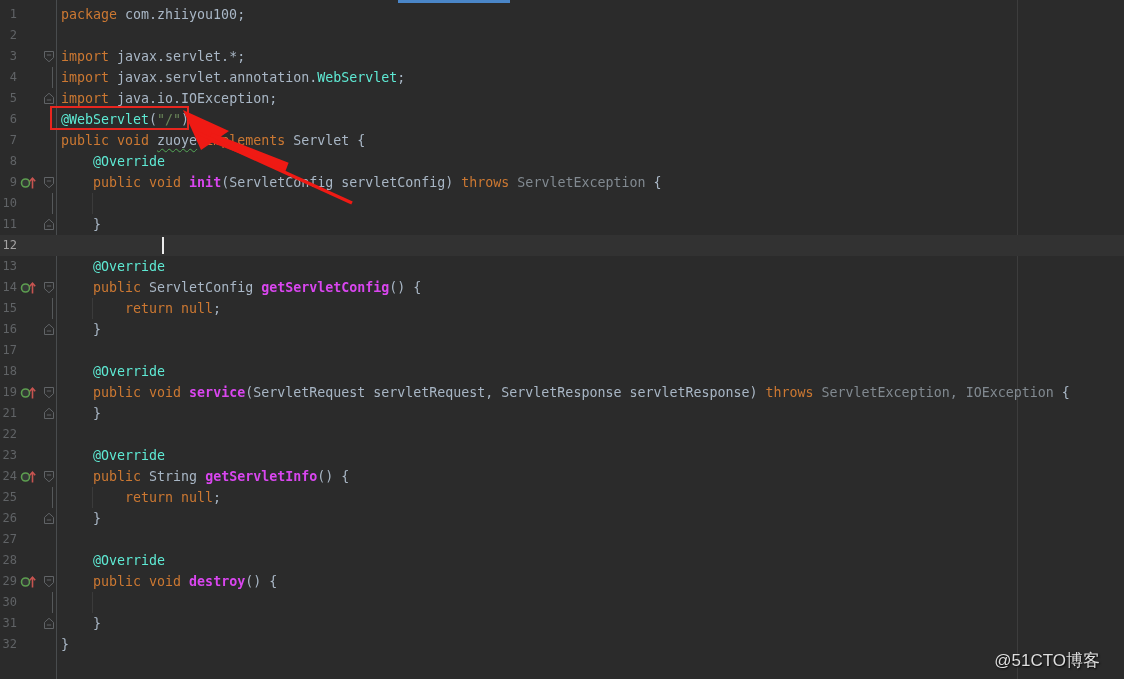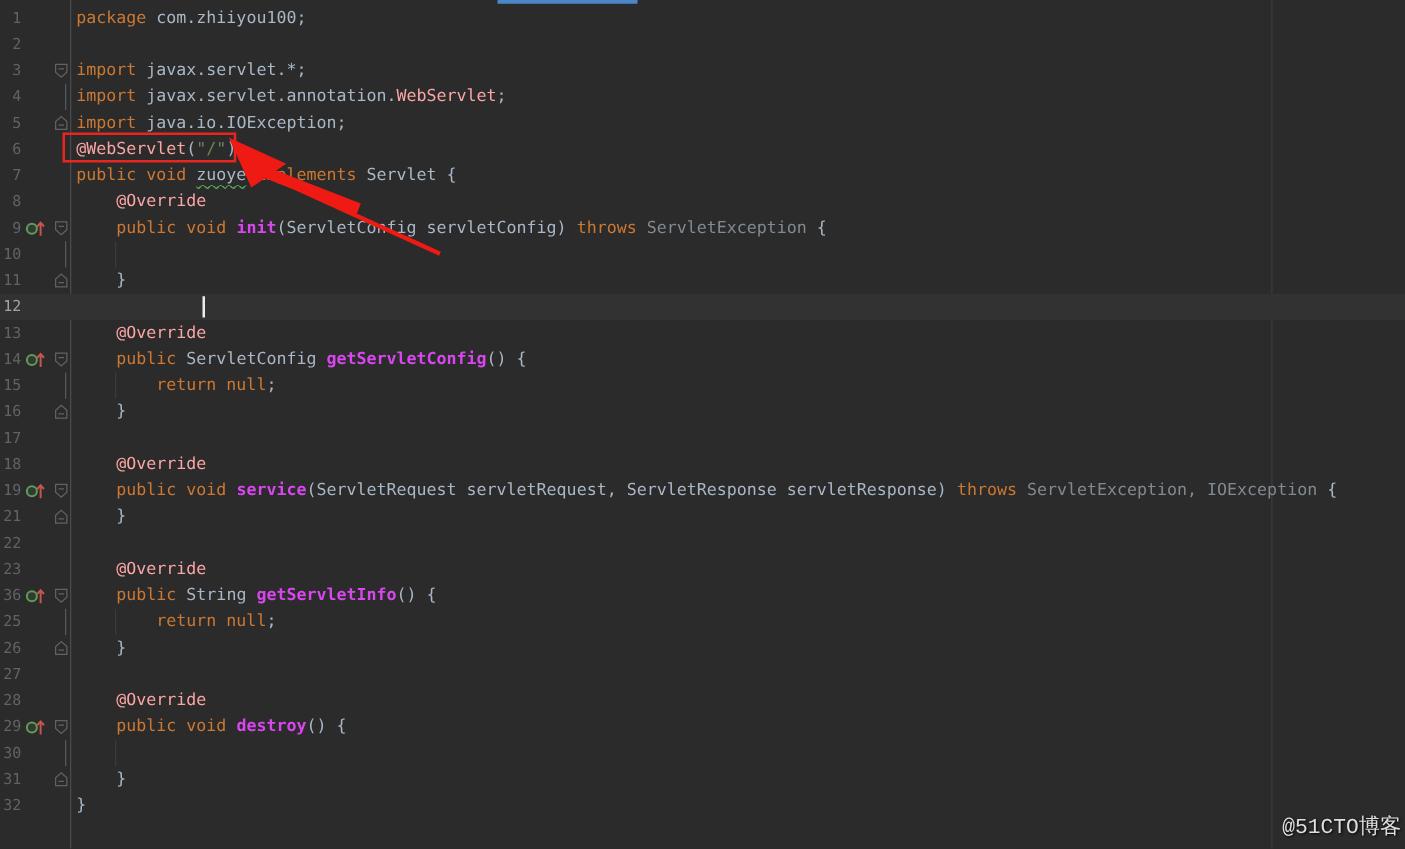--- a/index.html
+++ b/index.html
@@ -12,31 +12,31 @@
   .row{position:relative;display:flex;height:21px;line-height:21px;font-size:13.3px;white-space:pre;}
   .row.current{background:#323232;gap:34px;}
   .ln{width:15px;padding-left:2px;text-align:right;color:#606366;font-size:12px;flex:none;}
   .row.current .ln{color:#a4a3a3;}
   .gicon{width:22px;flex:none;display:flex;align-items:center;justify-content:center;}
   .gfold{width:20px;flex:none;display:flex;align-items:center;justify-content:center;position:relative;}
   .fold-mid{position:absolute;left:13px;top:0;width:1px;height:21px;background:#55585a;}
   .code{flex:1;position:relative;padding-left:2px;color:#a9b7c6;}
   .tok-kw{color:#cc7832;}
   .tok-def{color:#a9b7c6;}
-  .tok-ann{color:#fca5a5;}
+  .tok-ann{color:#5eead4;}
   .tok-str{color:#6a8759;}
   .tok-meth{color:#d946ef;font-weight:bold;}
   .tok-dim{color:#828a91;}
   .tok-typo{color:#a9b7c6;text-decoration:underline wavy #54a857 1px;text-underline-offset:3px;}
   .caret{position:absolute;left:1px;top:2px;width:2px;height:17px;background:#ececec;}
   .ig{position:absolute;left:33px;top:0;width:1px;height:21px;background:#3b3b3b;}
   #annot-box{position:absolute;left:50px;top:106px;width:135px;height:20px;border:2px solid #e8261f;}
   #annot-arrow{position:absolute;left:0;top:0;pointer-events:none;}
-  #watermark{position:absolute;right:3px;bottom:7px;color:#dedede;font-size:17px;
-             font-family:Liberation Mono, monospace;
+  #watermark{position:absolute;right:24px;bottom:7px;color:#dedede;font-size:17px;
+             font-family:Liberation Sans, sans-serif;
              text-shadow:1px 1px 2px rgba(0,0,0,0.9);}
 </style>
 </head>
 <body>
 
 <div id="screen">
   <div id="tab-indicator"></div>
   <div id="margin-guide"></div>
   <div id="gutter-sep"></div>
   <div id="lines">
@@ -91,21 +91,21 @@
           </svg></span><span class="gfold"><svg width="12" height="13" viewBox="0 0 12 13">
             <path d="M1.5 1.5 h9 v6.2 l-4.5 4 l-4.5 -4 z" fill="#2b2b2b" stroke="#606366"></path>
             <line x1="3.8" y1="5" x2="8.2" y2="5" stroke="#606366"></line>
           </svg></span><span class="code"><span class="tok-def">    </span><span class="tok-kw">public void </span><span class="tok-meth">service</span><span class="tok-def">(ServletRequest servletRequest, ServletResponse servletResponse) </span><span class="tok-kw">throws</span><span class="tok-dim"> ServletException, IOException</span><span class="tok-def"> {</span></span></div>
       <div class="row"><span class="ln">21</span><span class="gicon"></span><span class="gfold"><svg width="12" height="13" viewBox="0 0 12 13">
             <path d="M1.5 11.5 h9 v-6.2 l-4.5 -4 l-4.5 4 z" fill="#2b2b2b" stroke="#606366"></path>
             <line x1="3.8" y1="8" x2="8.2" y2="8" stroke="#606366"></line>
           </svg></span><span class="code"><span class="tok-def">    }</span></span></div>
       <div class="row"><span class="ln">22</span><span class="gicon"></span><span class="gfold"></span><span class="code"></span></div>
       <div class="row"><span class="ln">23</span><span class="gicon"></span><span class="gfold"></span><span class="code"><span class="tok-def">    </span><span class="tok-ann">@Override</span></span></div>
-      <div class="row"><span class="ln">36</span><span class="gicon"><svg width="17" height="14" viewBox="0 0 17 14">
+      <div class="row"><span class="ln">24</span><span class="gicon"><svg width="17" height="14" viewBox="0 0 17 14">
             <circle cx="5.5" cy="7" r="4" fill="#343836" stroke="#5d9e50" stroke-width="1.6"></circle>
             <line x1="12.5" y1="12.5" x2="12.5" y2="2.5" stroke="#c75450" stroke-width="1.6"></line>
             <path d="M9.8 5.2 L12.5 2.2 L15.2 5.2" fill="none" stroke="#c75450" stroke-width="1.6"></path>
           </svg></span><span class="gfold"><svg width="12" height="13" viewBox="0 0 12 13">
             <path d="M1.5 1.5 h9 v6.2 l-4.5 4 l-4.5 -4 z" fill="#2b2b2b" stroke="#606366"></path>
             <line x1="3.8" y1="5" x2="8.2" y2="5" stroke="#606366"></line>
           </svg></span><span class="code"><span class="tok-def">    </span><span class="tok-kw">public</span><span class="tok-def"> String </span><span class="tok-meth">getServletInfo</span><span class="tok-def">() {</span></span></div>
       <div class="row"><span class="ln">25</span><span class="gicon"></span><span class="gfold"><span class="fold-mid"></span></span><span class="code"><span class="ig"></span><span class="tok-def">        </span><span class="tok-kw">return null</span><span class="tok-def">;</span></span></div>
       <div class="row"><span class="ln">26</span><span class="gicon"></span><span class="gfold"><svg width="12" height="13" viewBox="0 0 12 13">
             <path d="M1.5 11.5 h9 v-6.2 l-4.5 -4 l-4.5 4 z" fill="#2b2b2b" stroke="#606366"></path>

